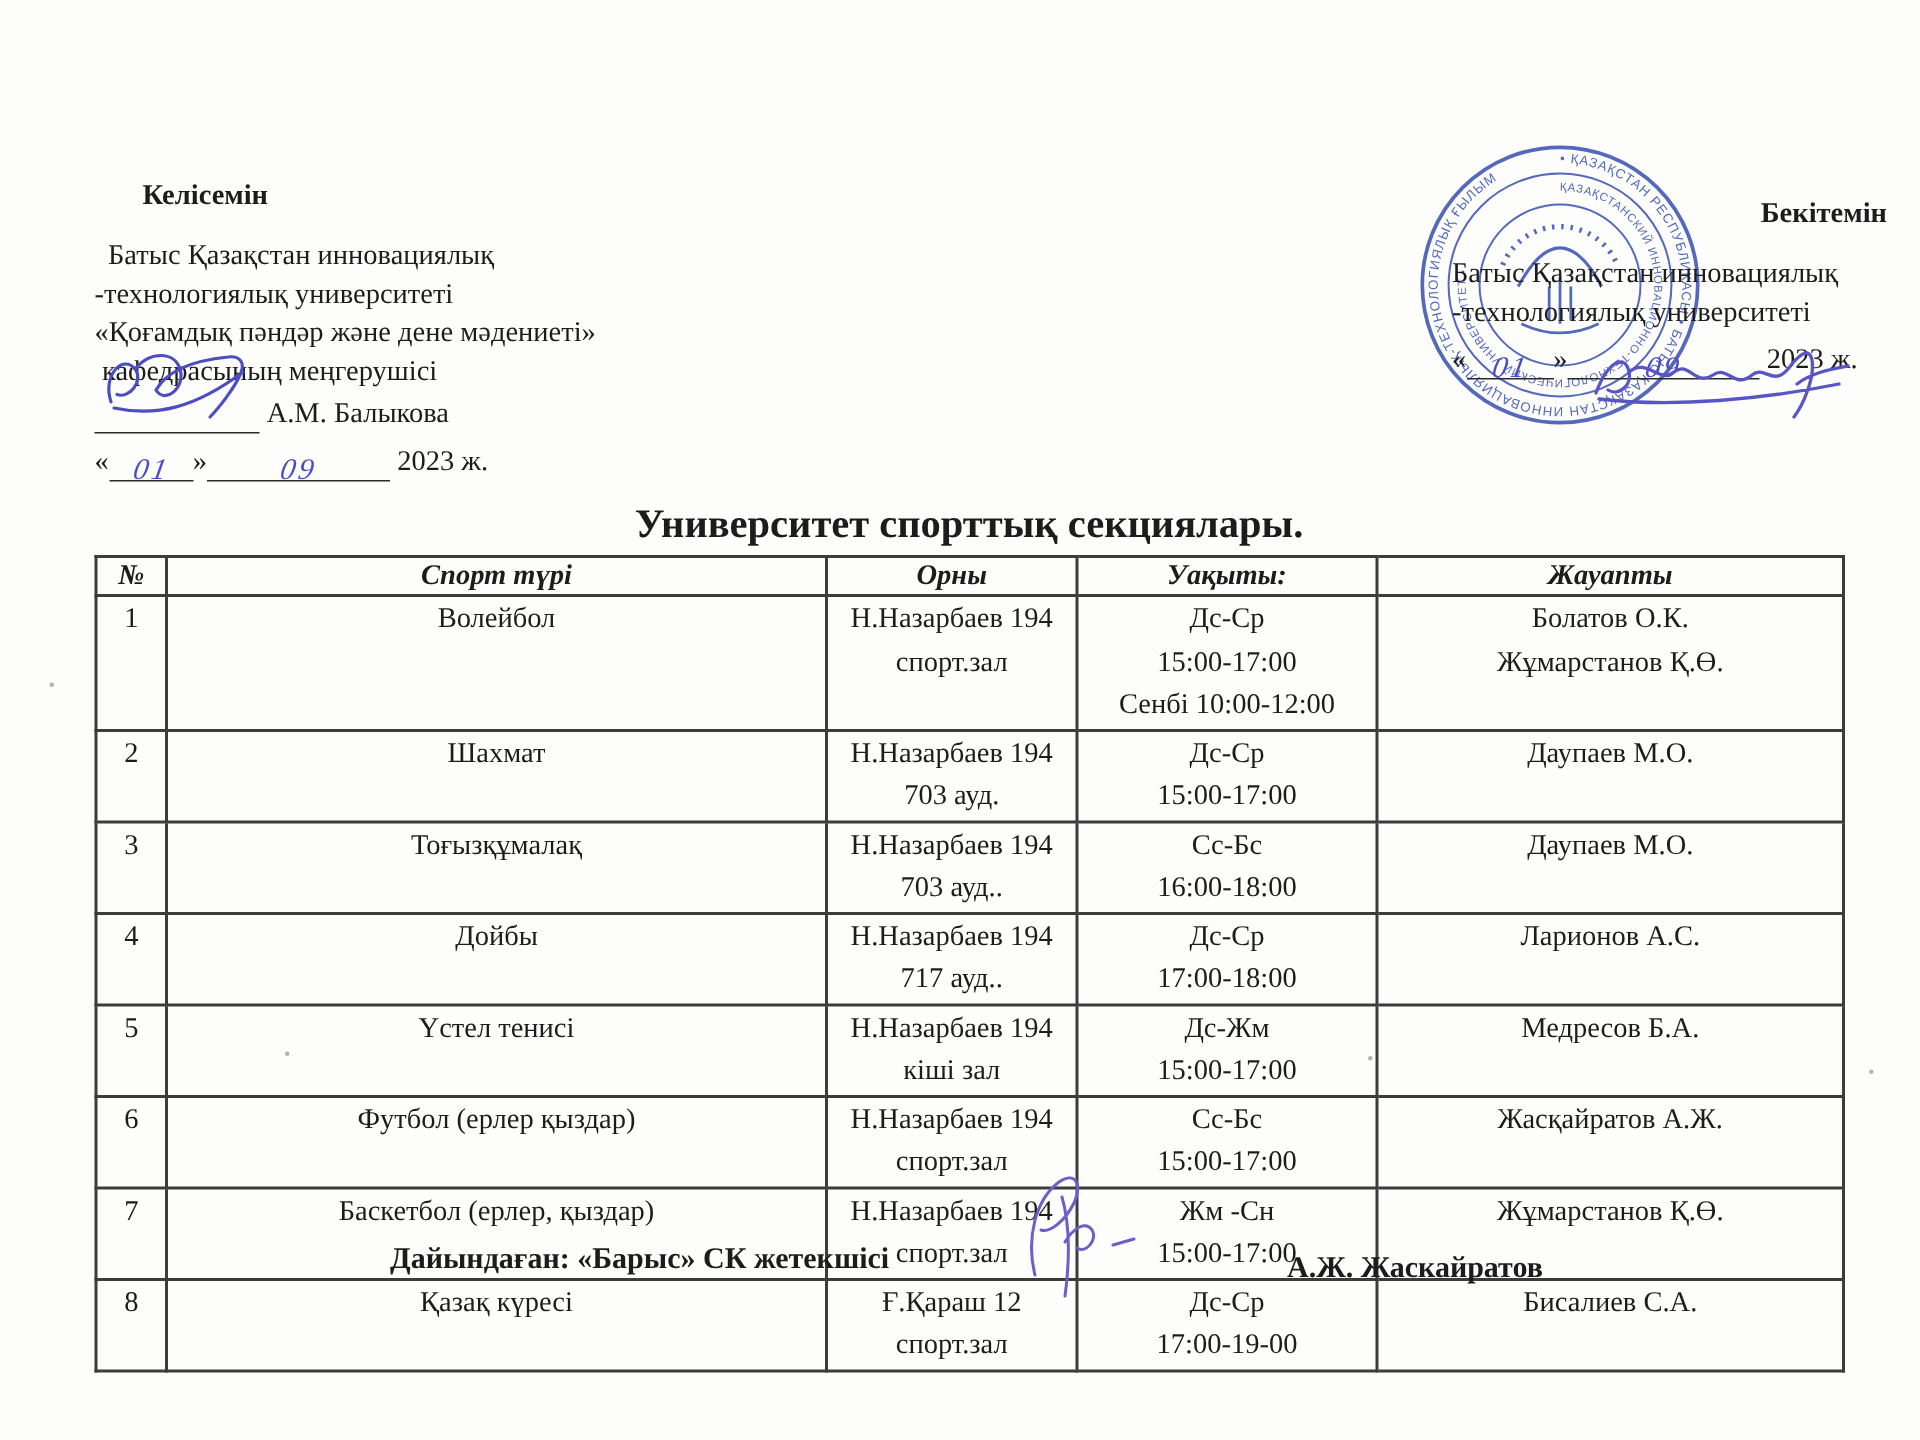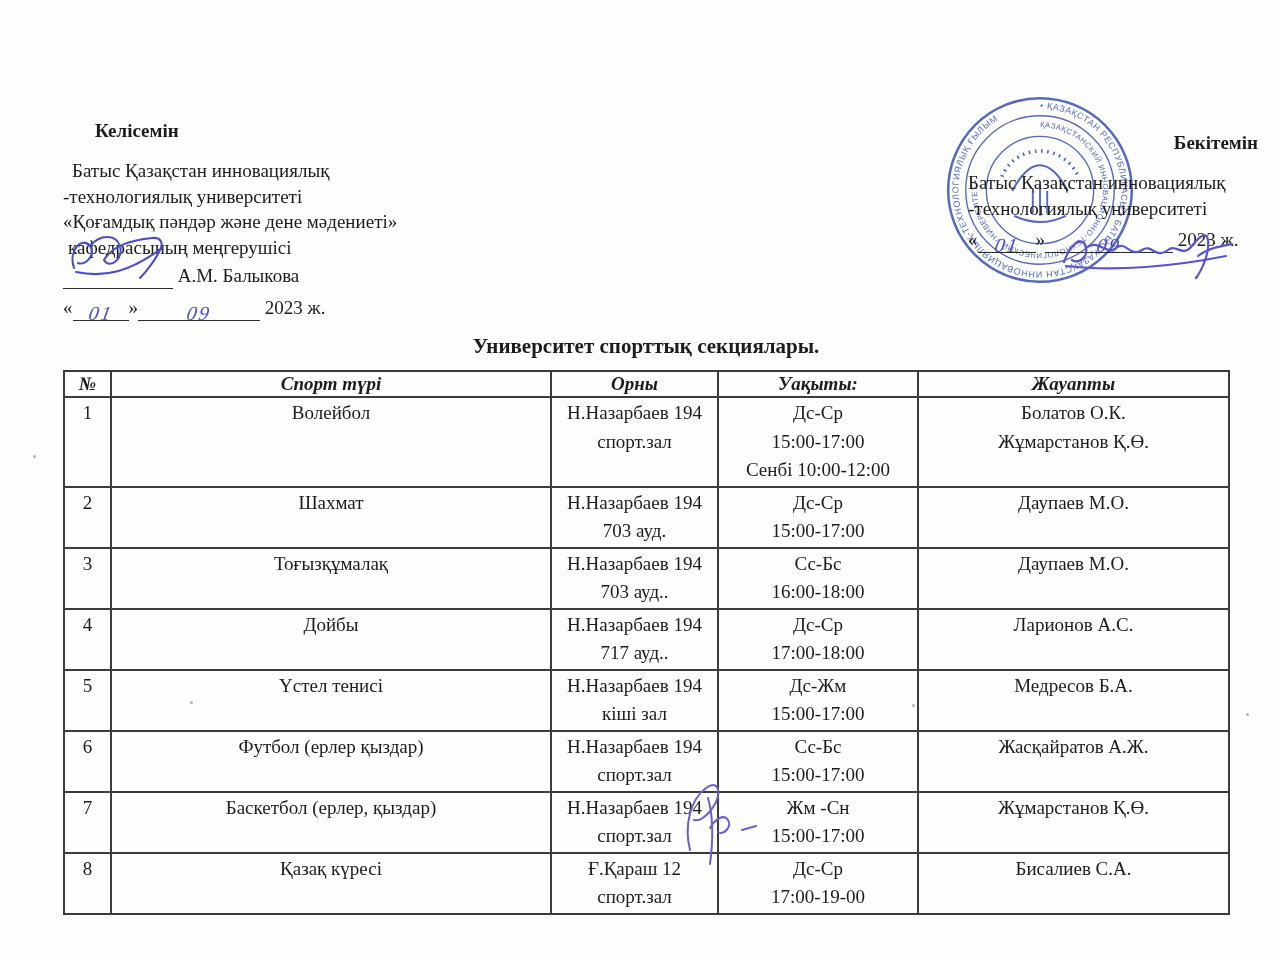--- a/index.html
+++ b/index.html
@@ -20,21 +20,21 @@
   .sig-row { margin-top:2px; white-space:nowrap; }
   .u-line { display:inline-block; border-bottom:1.6px solid #2a2a2a; height:21px; vertical-align:bottom; text-align:center; }
   .hw { font-style:italic; color:#4b4ec2; font-size:20px; letter-spacing:2px; transform:skewX(-10deg); display:inline-block; }
   .date-row { margin-top:6px; white-space:nowrap; }
   
   .stamp { position:absolute; left:942px; top:92px; width:196px; height:196px; z-index:1; opacity:.88; mix-blend-mode:multiply; }
   
   .sig-svg { position:absolute; z-index:3; }
   
   .doc-title { position:absolute; left:63px; top:334px; width:1166px; text-align:center;
-    font-weight:bold; font-size:21px; z-index:2; }
+    font-weight:bold; font-size:27px; z-index:2; }
   
   table.sections { position:absolute; left:63px; top:370px; border-collapse:collapse; table-layout:fixed; z-index:2;
     background:transparent; }
   table.sections th, table.sections td { border:2px solid #3c3c3c; padding:1px 4px; vertical-align:top; text-align:center; }
   table.sections th { font-weight:bold; font-style:italic; font-size:19px; height:26px; }
   table.sections td { font-size:19px; line-height:1.5; }
   table.sections tbody tr { height:46px; }
   table.sections tbody tr.tall { height:70px; }
   col.c-num   { width:47px; }
   col.c-sport { width:440px; }
@@ -279,20 +279,24 @@
             <div>Дс-Ср</div>
             <div>17:00-19-00</div>
           </td>
           <td>
             <div>Бисалиев С.А.</div>
           </td>
         </tr>
       </tbody>
   </table>
 
+  <div class="footer-row">
+    <span>Дайындаған: «Барыс» СК жетекшісі</span>
+    <span class="footer-name">А.Ж. Жаскайратов</span>
+  </div>
 
   <svg class="sig-svg" style="left:662px; top:778px; width:110px; height:88px;" viewBox="0 0 110 88">
     <path d="M28,72 C22,48 28,22 44,10 C54,3 60,10 54,24 C48,36 38,44 32,42 M46,20 C50,34 52,56 48,86 M48,50 C54,40 62,36 66,42 C70,48 62,58 56,54 M80,52 L94,48" fill="none" stroke="#6a60c8" stroke-width="2" stroke-linecap="round"></path>
   </svg>
 
   <div class="dot" style="left:33px; top:455px;"></div>
   <div class="dot" style="left:190px; top:701px;"></div>
   <div class="dot" style="left:912px; top:704px;"></div>
   <div class="dot" style="left:1246px; top:713px;"></div>
 

